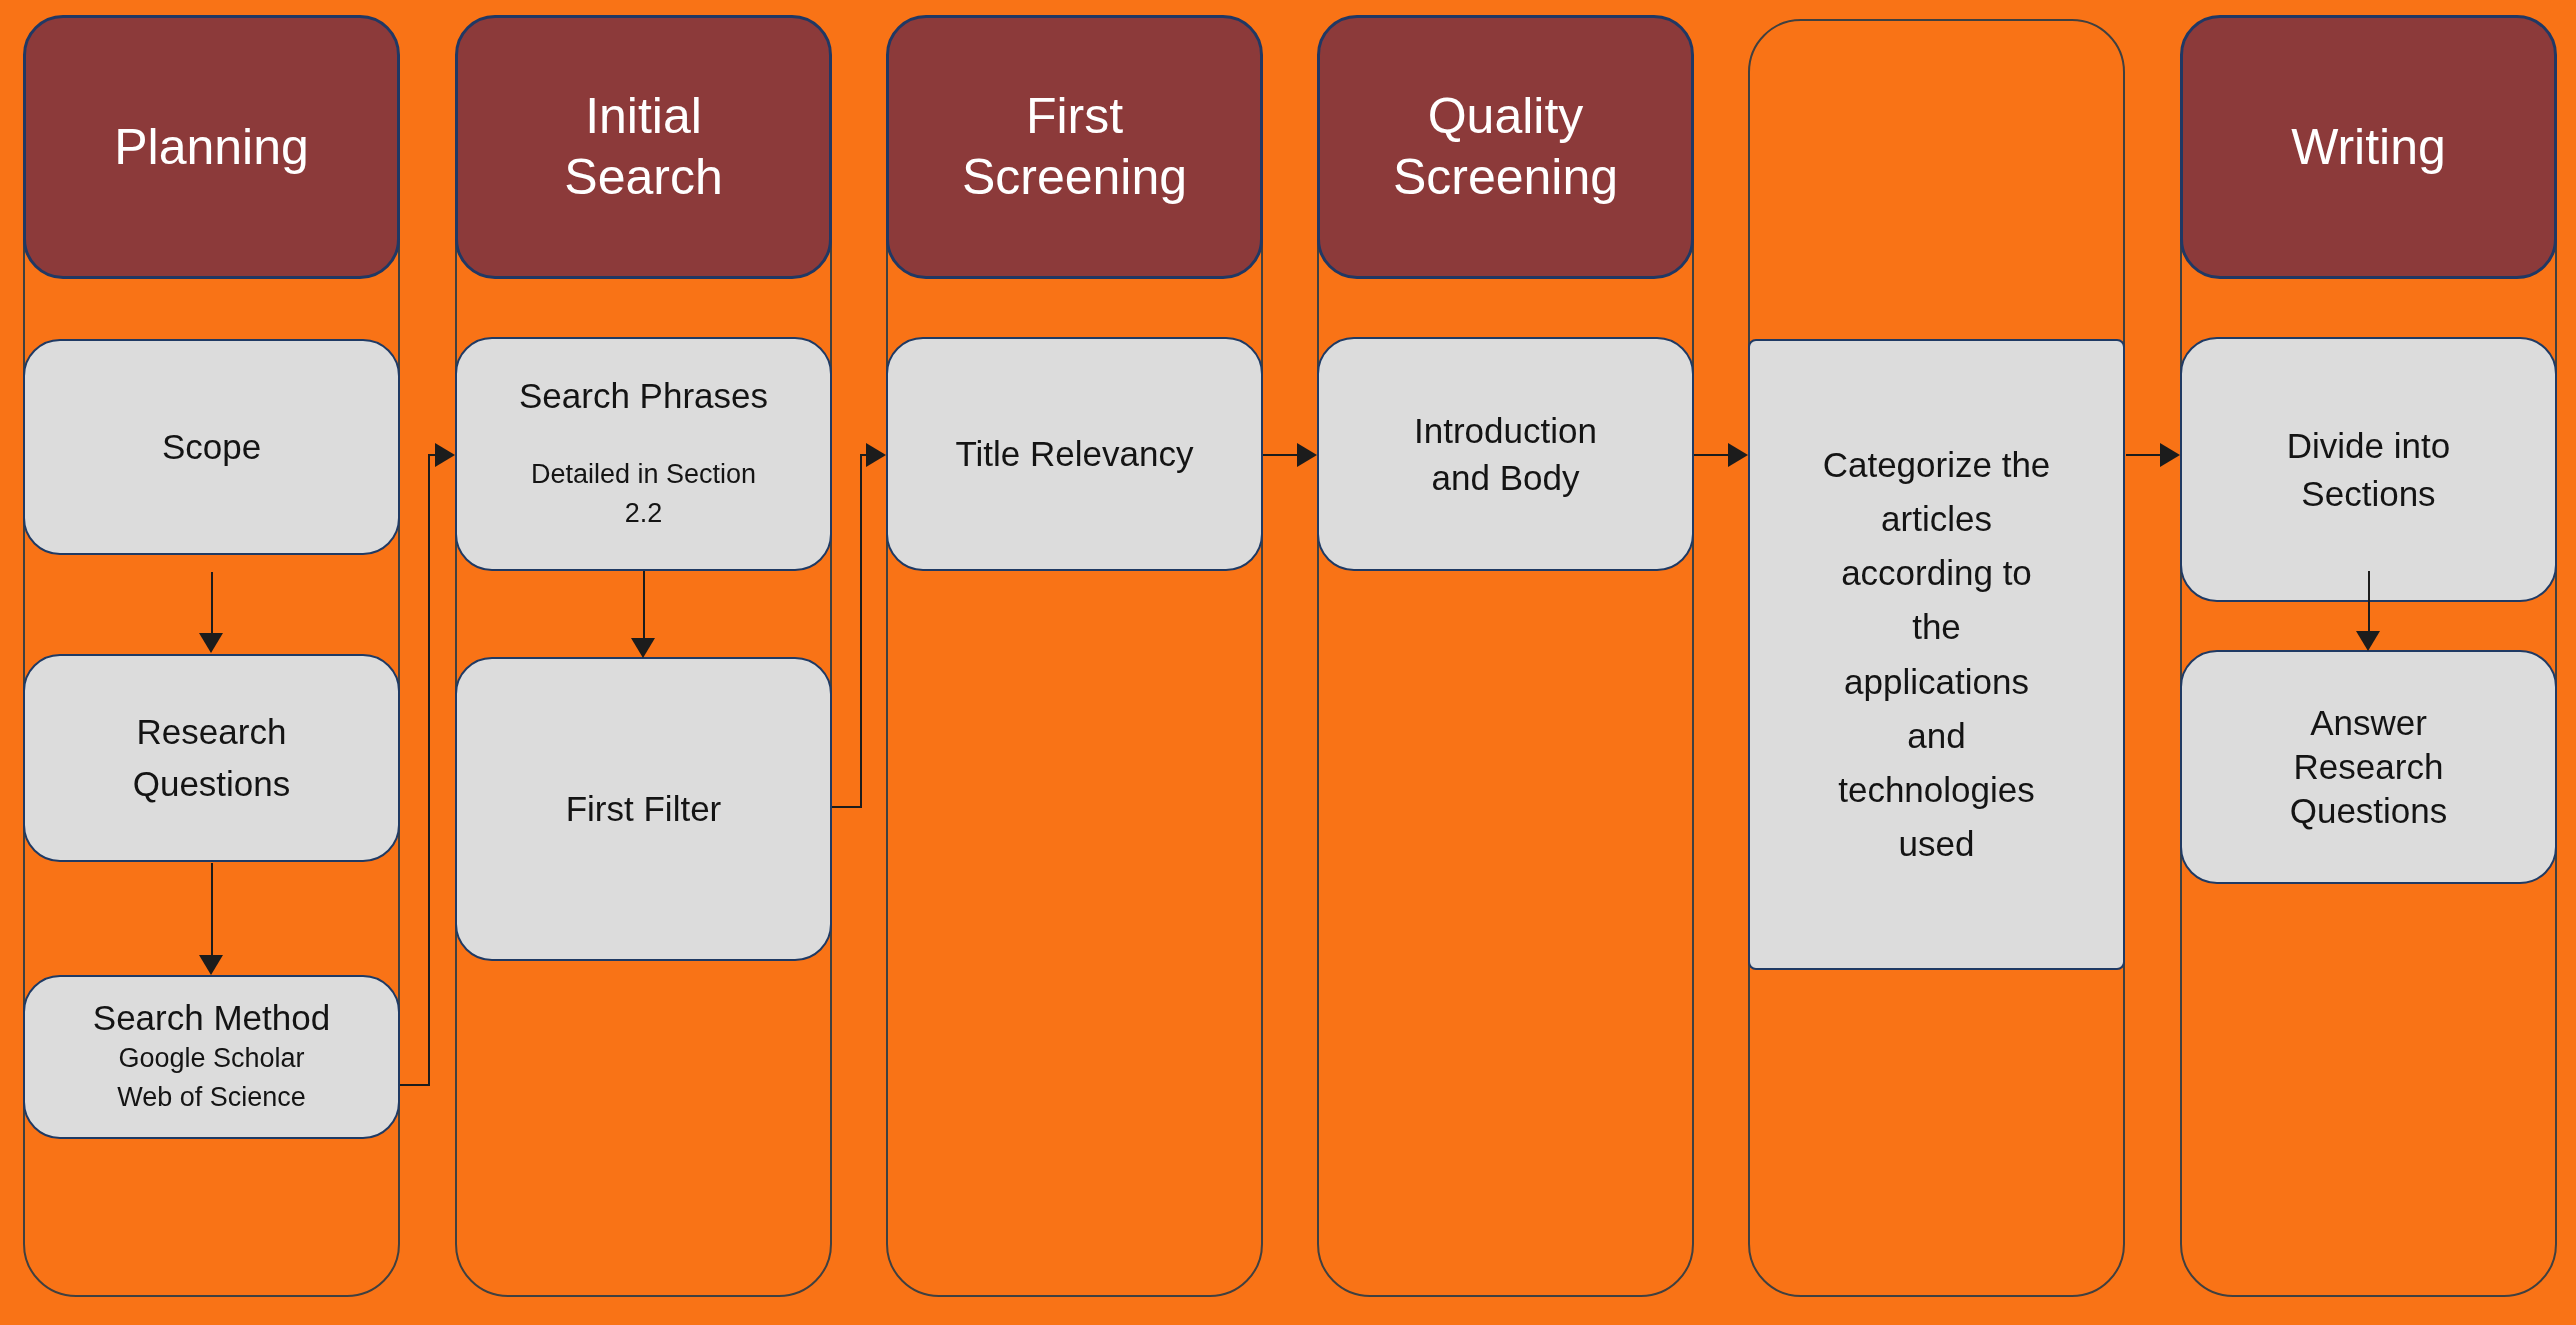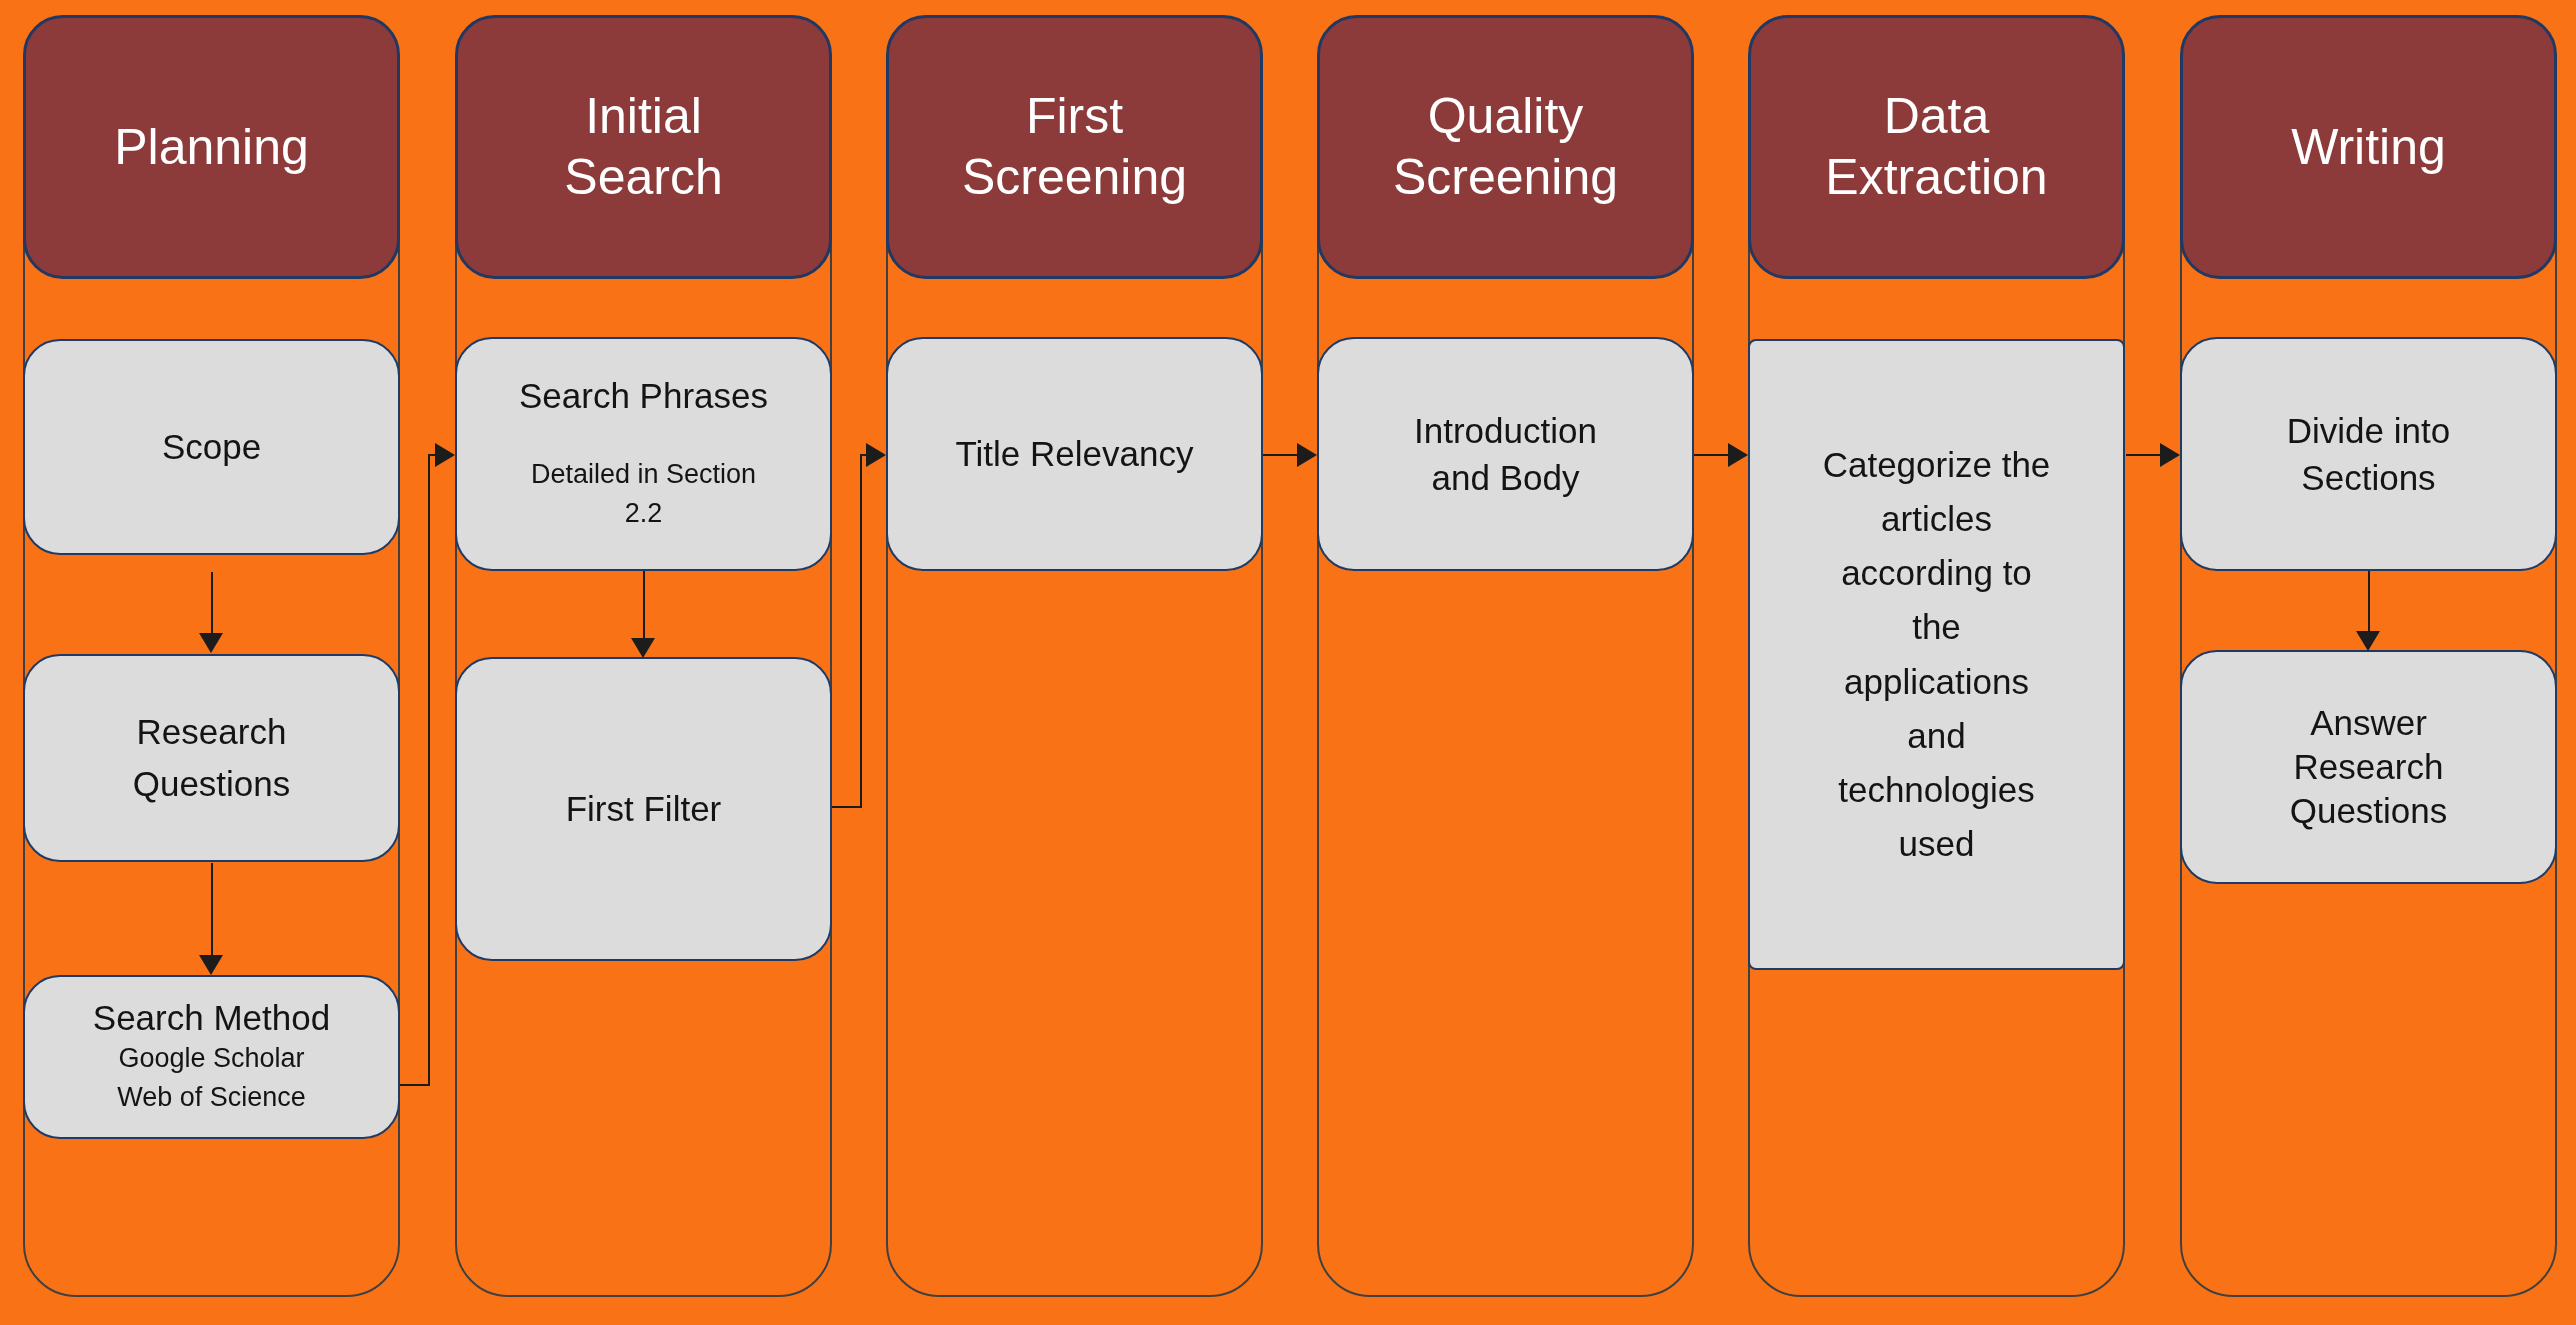--- a/index.html
+++ b/index.html
@@ -144,40 +144,36 @@
   <div class="hdr" style="left:1317px">
     <span>Quality
 Screening</span>
   </div>
   <div class="box" style="left:1317px; top:337px; height:234px">
     <div class="box-title" style="line-height:1.35">Introduction
 and Body</div>
   </div>
 
   <div class="lane" style="left:1748px"></div>
-  <div class="hdr" style="left:1748px">
-    <span>Data
-Extraction</span>
-  </div>
   <div class="box" style="left:1748px; top:339px; height:631px; border-radius:8px">
     <div class="wrap-text">Categorize the
 articles
 according to
 the
 applications
 and
 technologies
 used</div>
   </div>
 
   <div class="lane" style="left:2180px"></div>
   <div class="hdr" style="left:2180px">
     <span>Writing</span>
   </div>
-  <div class="box" style="left:2180px; top:337px; height:234px">
+  <div class="box" style="left:2180px; top:337px; height:265px">
     <div class="box-title" style="line-height:1.35">Divide into
 Sections</div>
   </div>
   <div class="box" style="left:2180px; top:650px; height:234px">
     <div class="box-title" style="line-height:1.25">Answer
 Research
 Questions</div>
   </div>
 
   <div class="vline" style="left:211px; top:572px; height:61px"></div>

